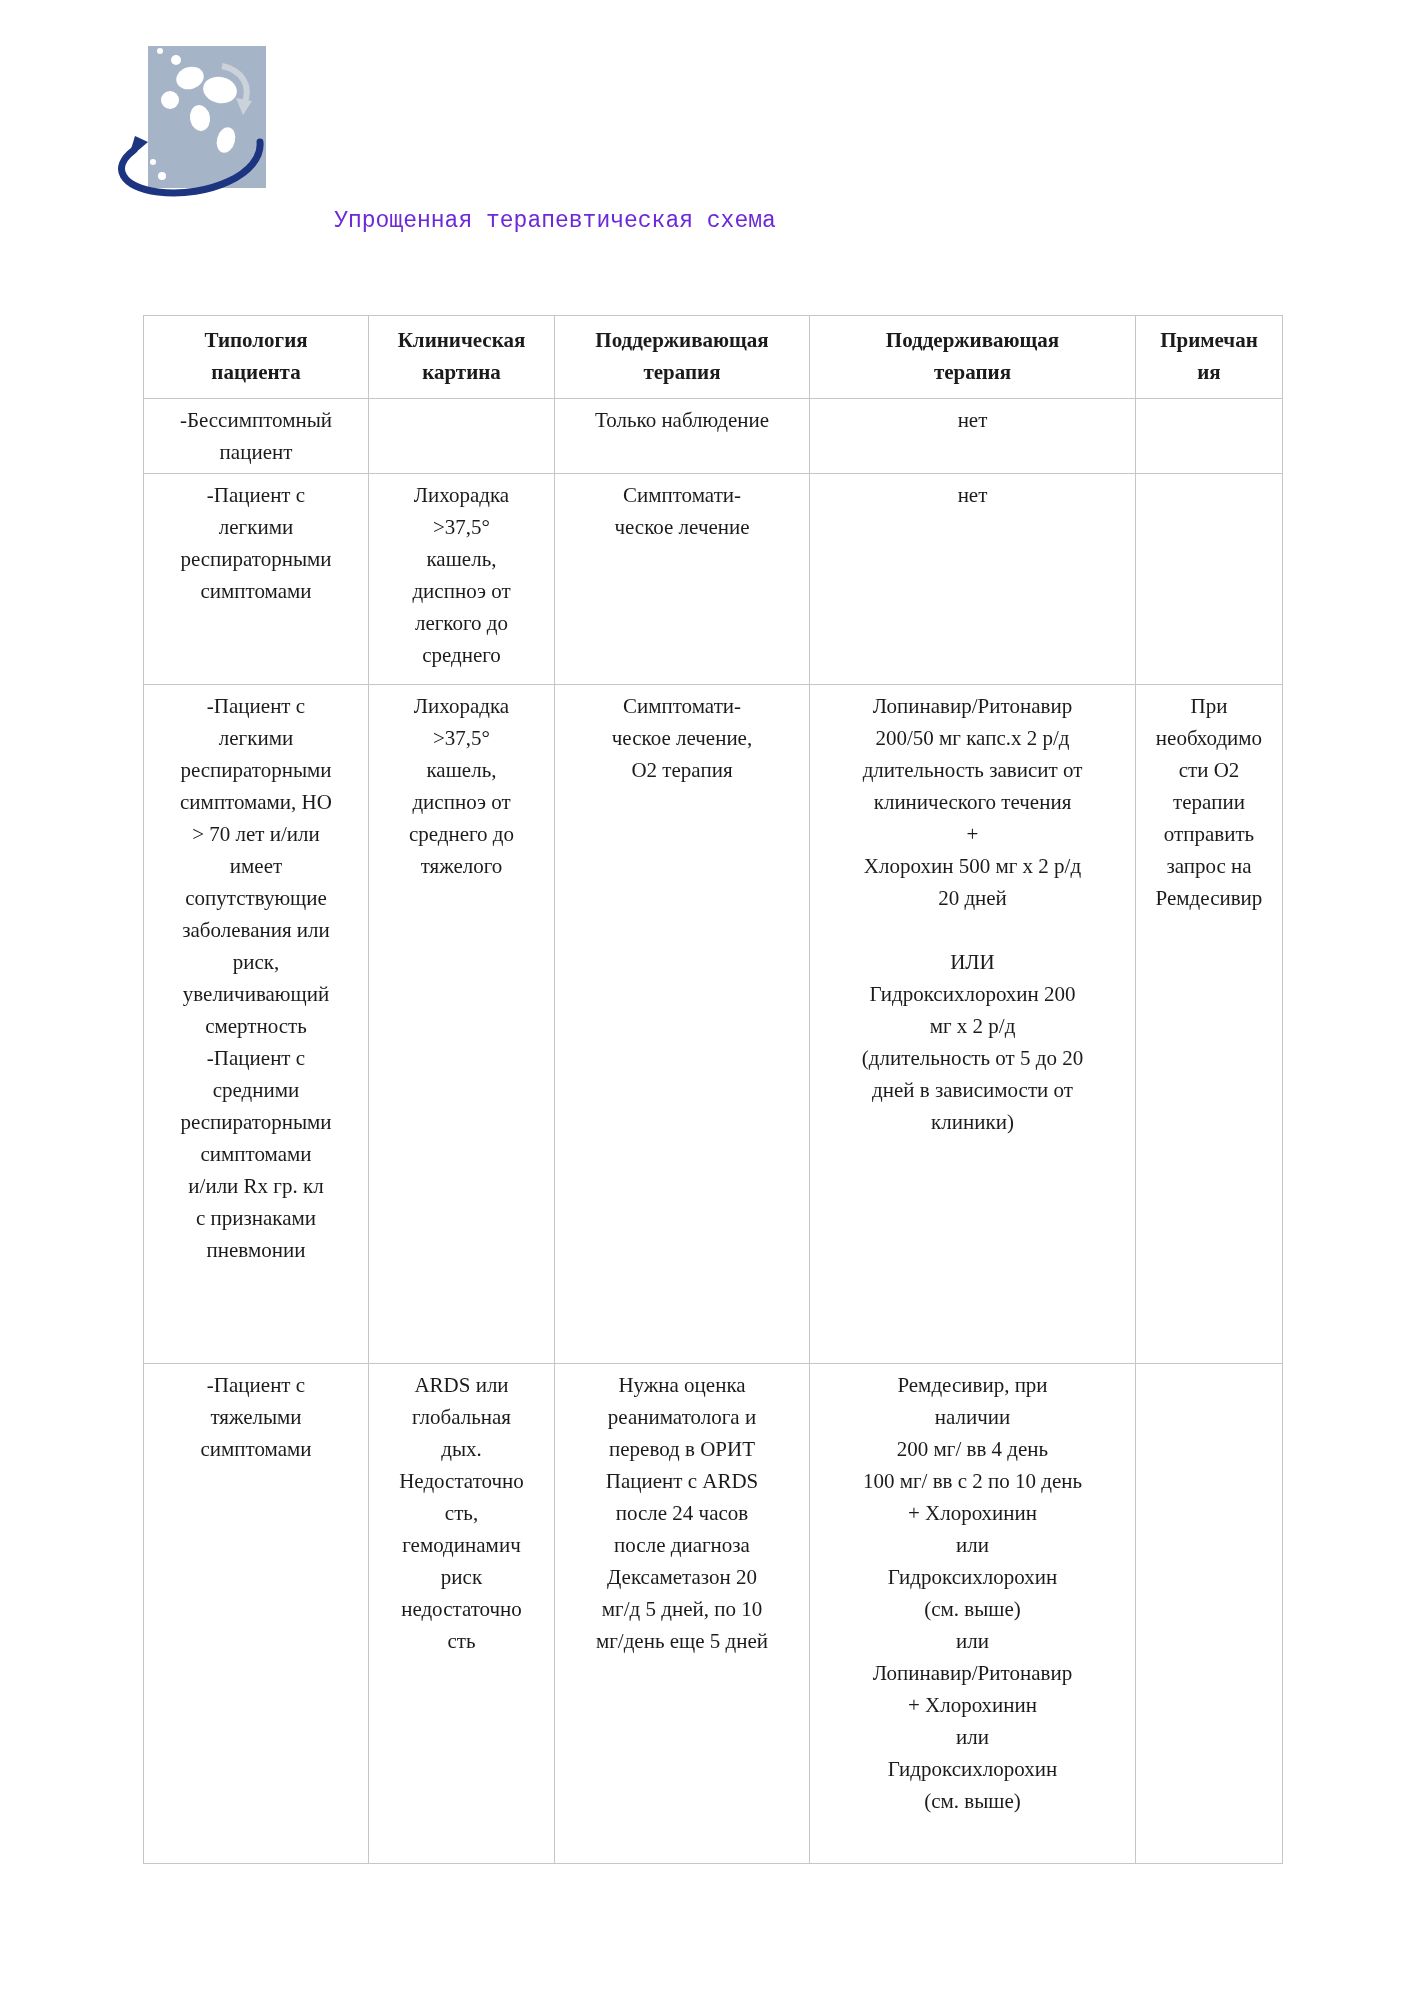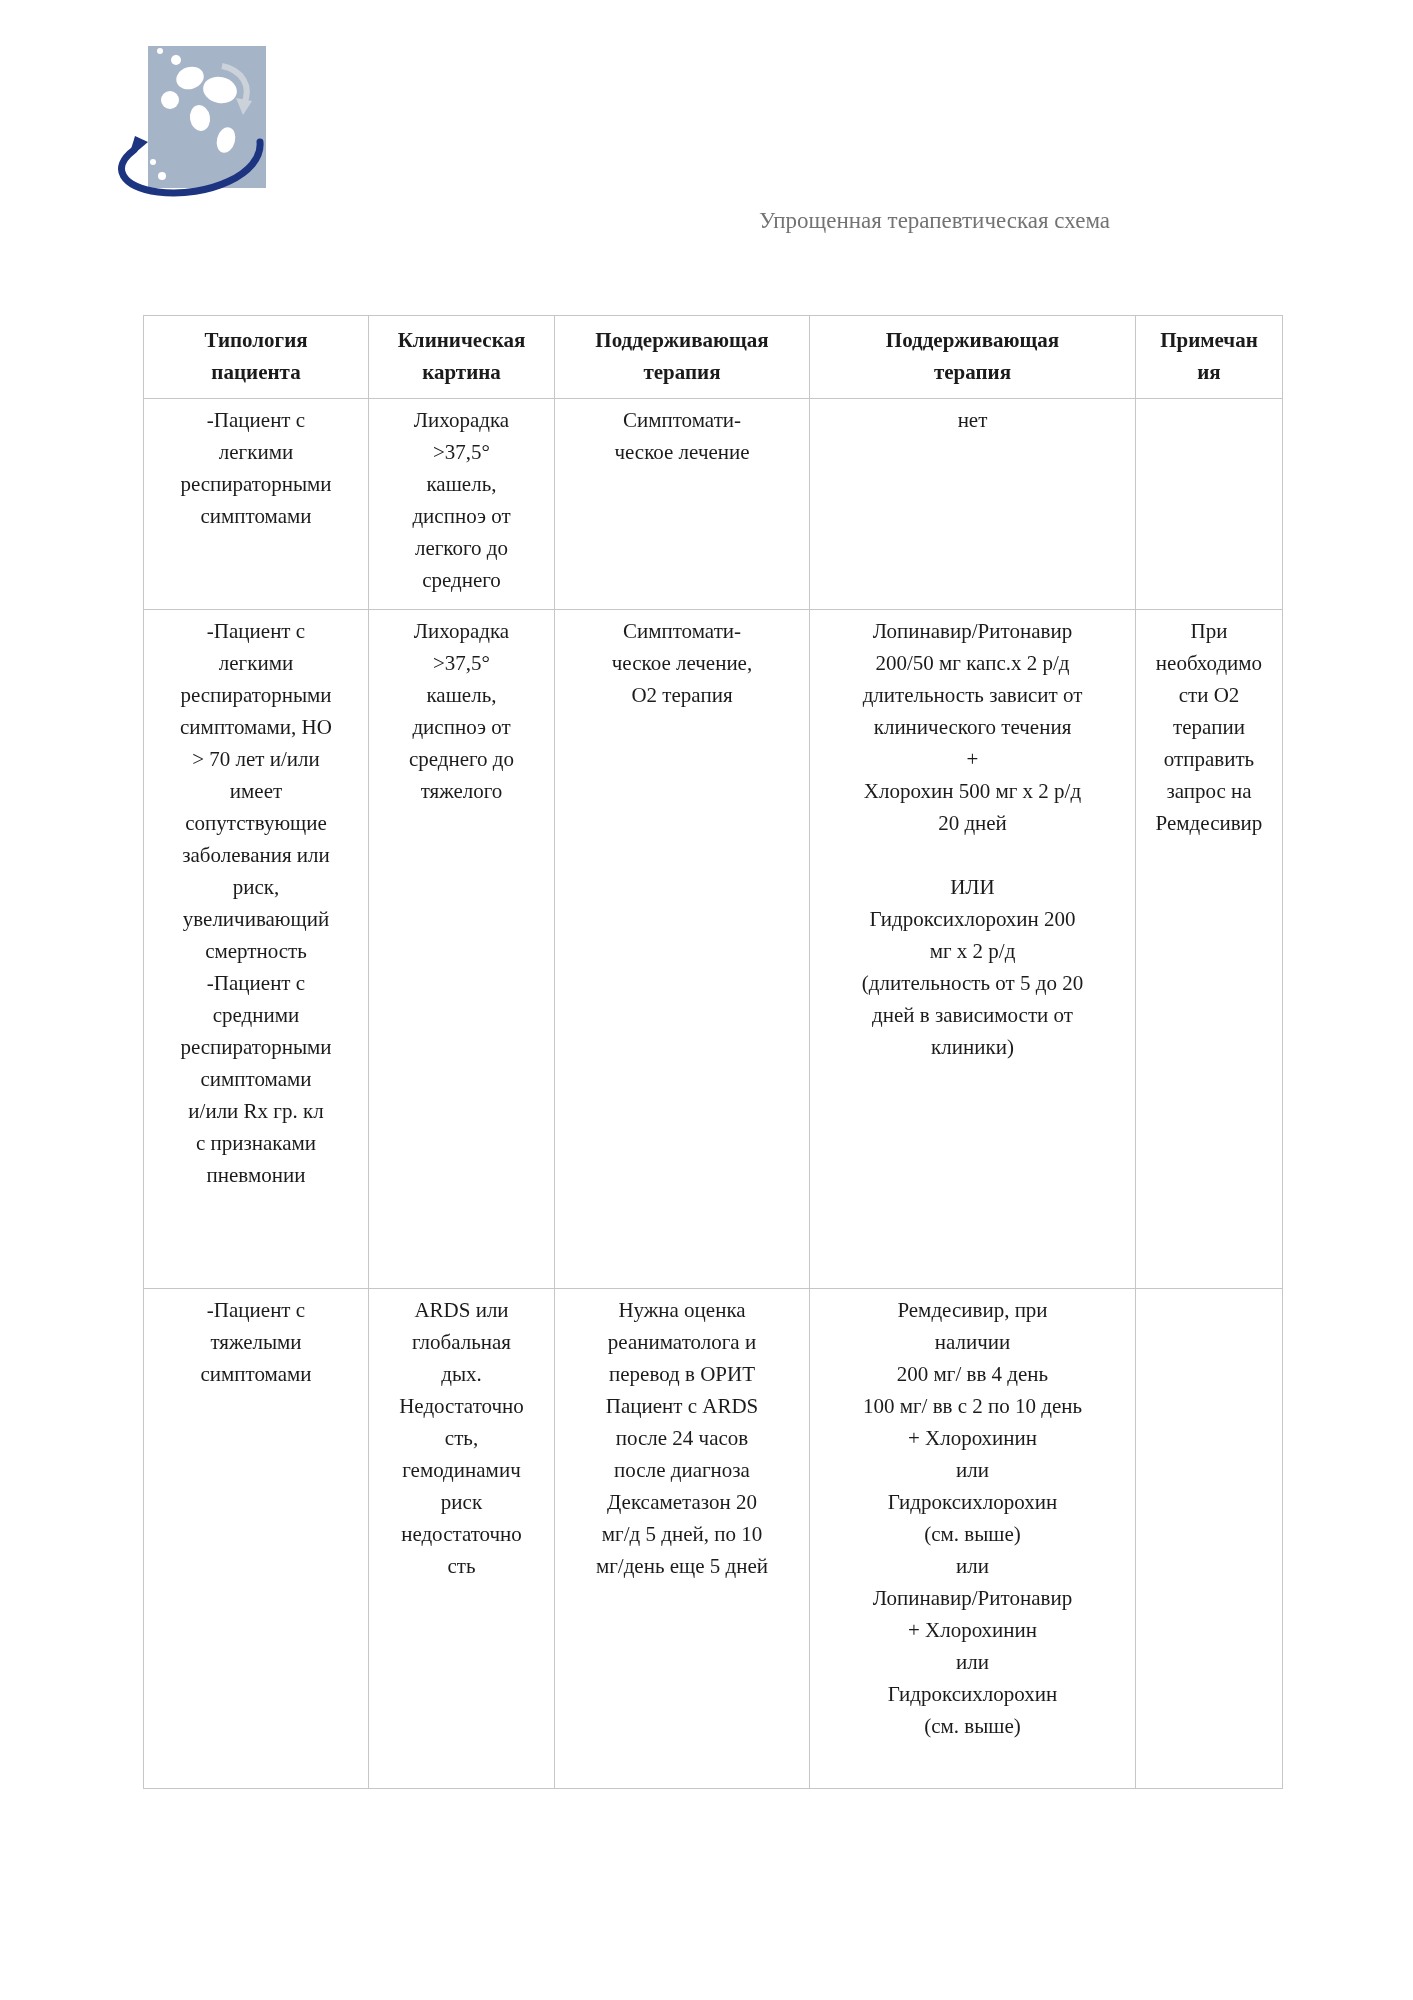--- a/index.html
+++ b/index.html
@@ -12,22 +12,22 @@
   .brand-text{position:absolute;left:278px;top:50px;white-space:nowrap;}
   .acronym{font-size:27px;font-weight:bold;letter-spacing:9px;color:#84888e;line-height:33px;}
   .org{font-size:26px;font-weight:bold;color:#6f7378;line-height:33px;}
   .section{font-size:26px;font-weight:bold;letter-spacing:2.5px;color:#6f7378;line-height:33px;}
   .title-it{
     position:absolute;top:156px;left:0;width:1060px;text-align:center;
     font-family:"Liberation Sans",sans-serif;font-size:22px;font-weight:bold;color:#0e0e0e;
     letter-spacing:-0.3px;
   }
   .title-ru{
-    position:absolute;top:208px;left:0;width:1110px;text-align:right;
-    font-family:Liberation Serif, serif;font-size:23px;color:#737373;
+    position:absolute;top:208px;left:0;width:1110px;text-align:center;
+    font-family:Liberation Mono, monospace;font-size:23px;color:#6d28d9;
   }
   table.schema{
     position:absolute;left:143px;top:315px;width:1139px;
     border-collapse:collapse;table-layout:fixed;padding-left:20px;
   }
   .schema th,.schema td{
     border:1px solid #c6c6c6;white-space:pre-line;text-align:center;
     vertical-align:top;font-size:21px;line-height:32px;padding:5px 5px;
     overflow:hidden;
   }
@@ -94,20 +94,28 @@
 картина</th>
         <th>Поддерживающая
 терапия</th>
         <th>Поддерживающая
 терапия</th>
         <th>Примечан
 ия</th>
       </tr>
     </thead>
     <tbody>
+      <tr class="r1">
+        <td>-Бессимптомный
+пациент</td>
+        <td></td>
+        <td>Только наблюдение</td>
+        <td>нет</td>
+        <td></td>
+      </tr>
       <tr class="r2">
         <td class="pt14">-Пациент с
 легкими
 респираторными
 симптомами</td>
         <td class="pt14">Лихорадка
 &gt;37,5°
 кашель,
 диспноэ от
 легкого до

